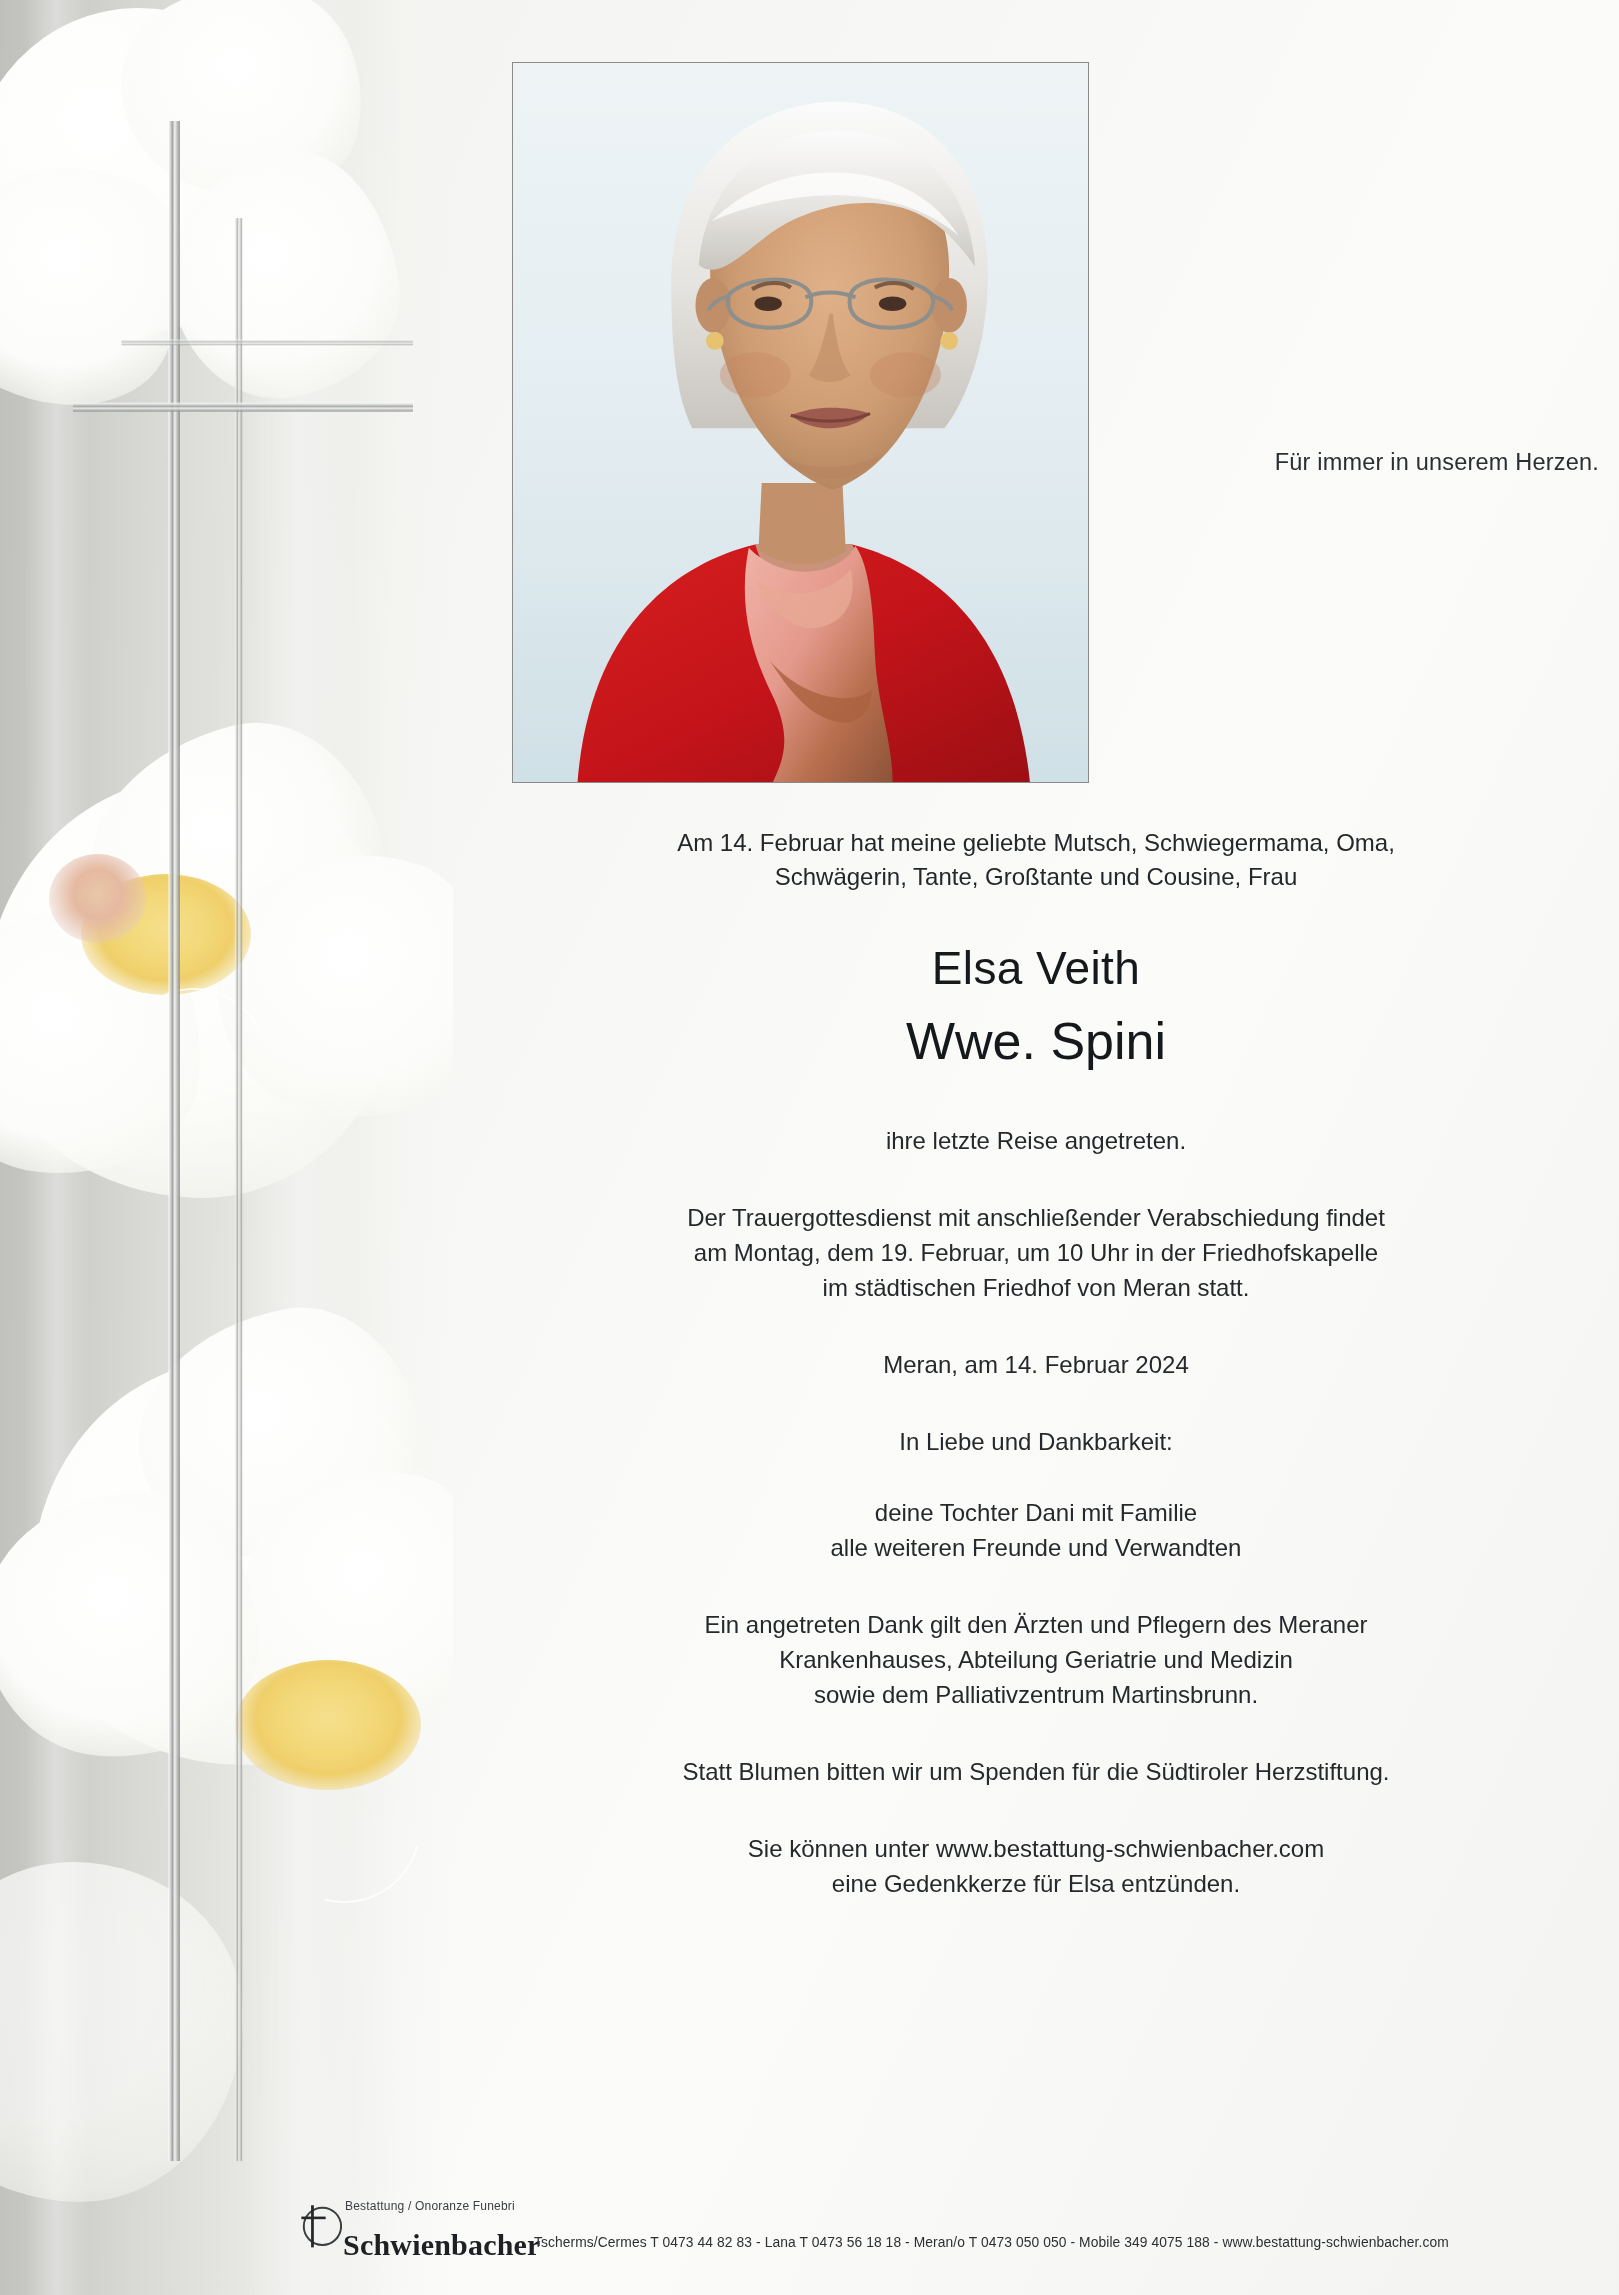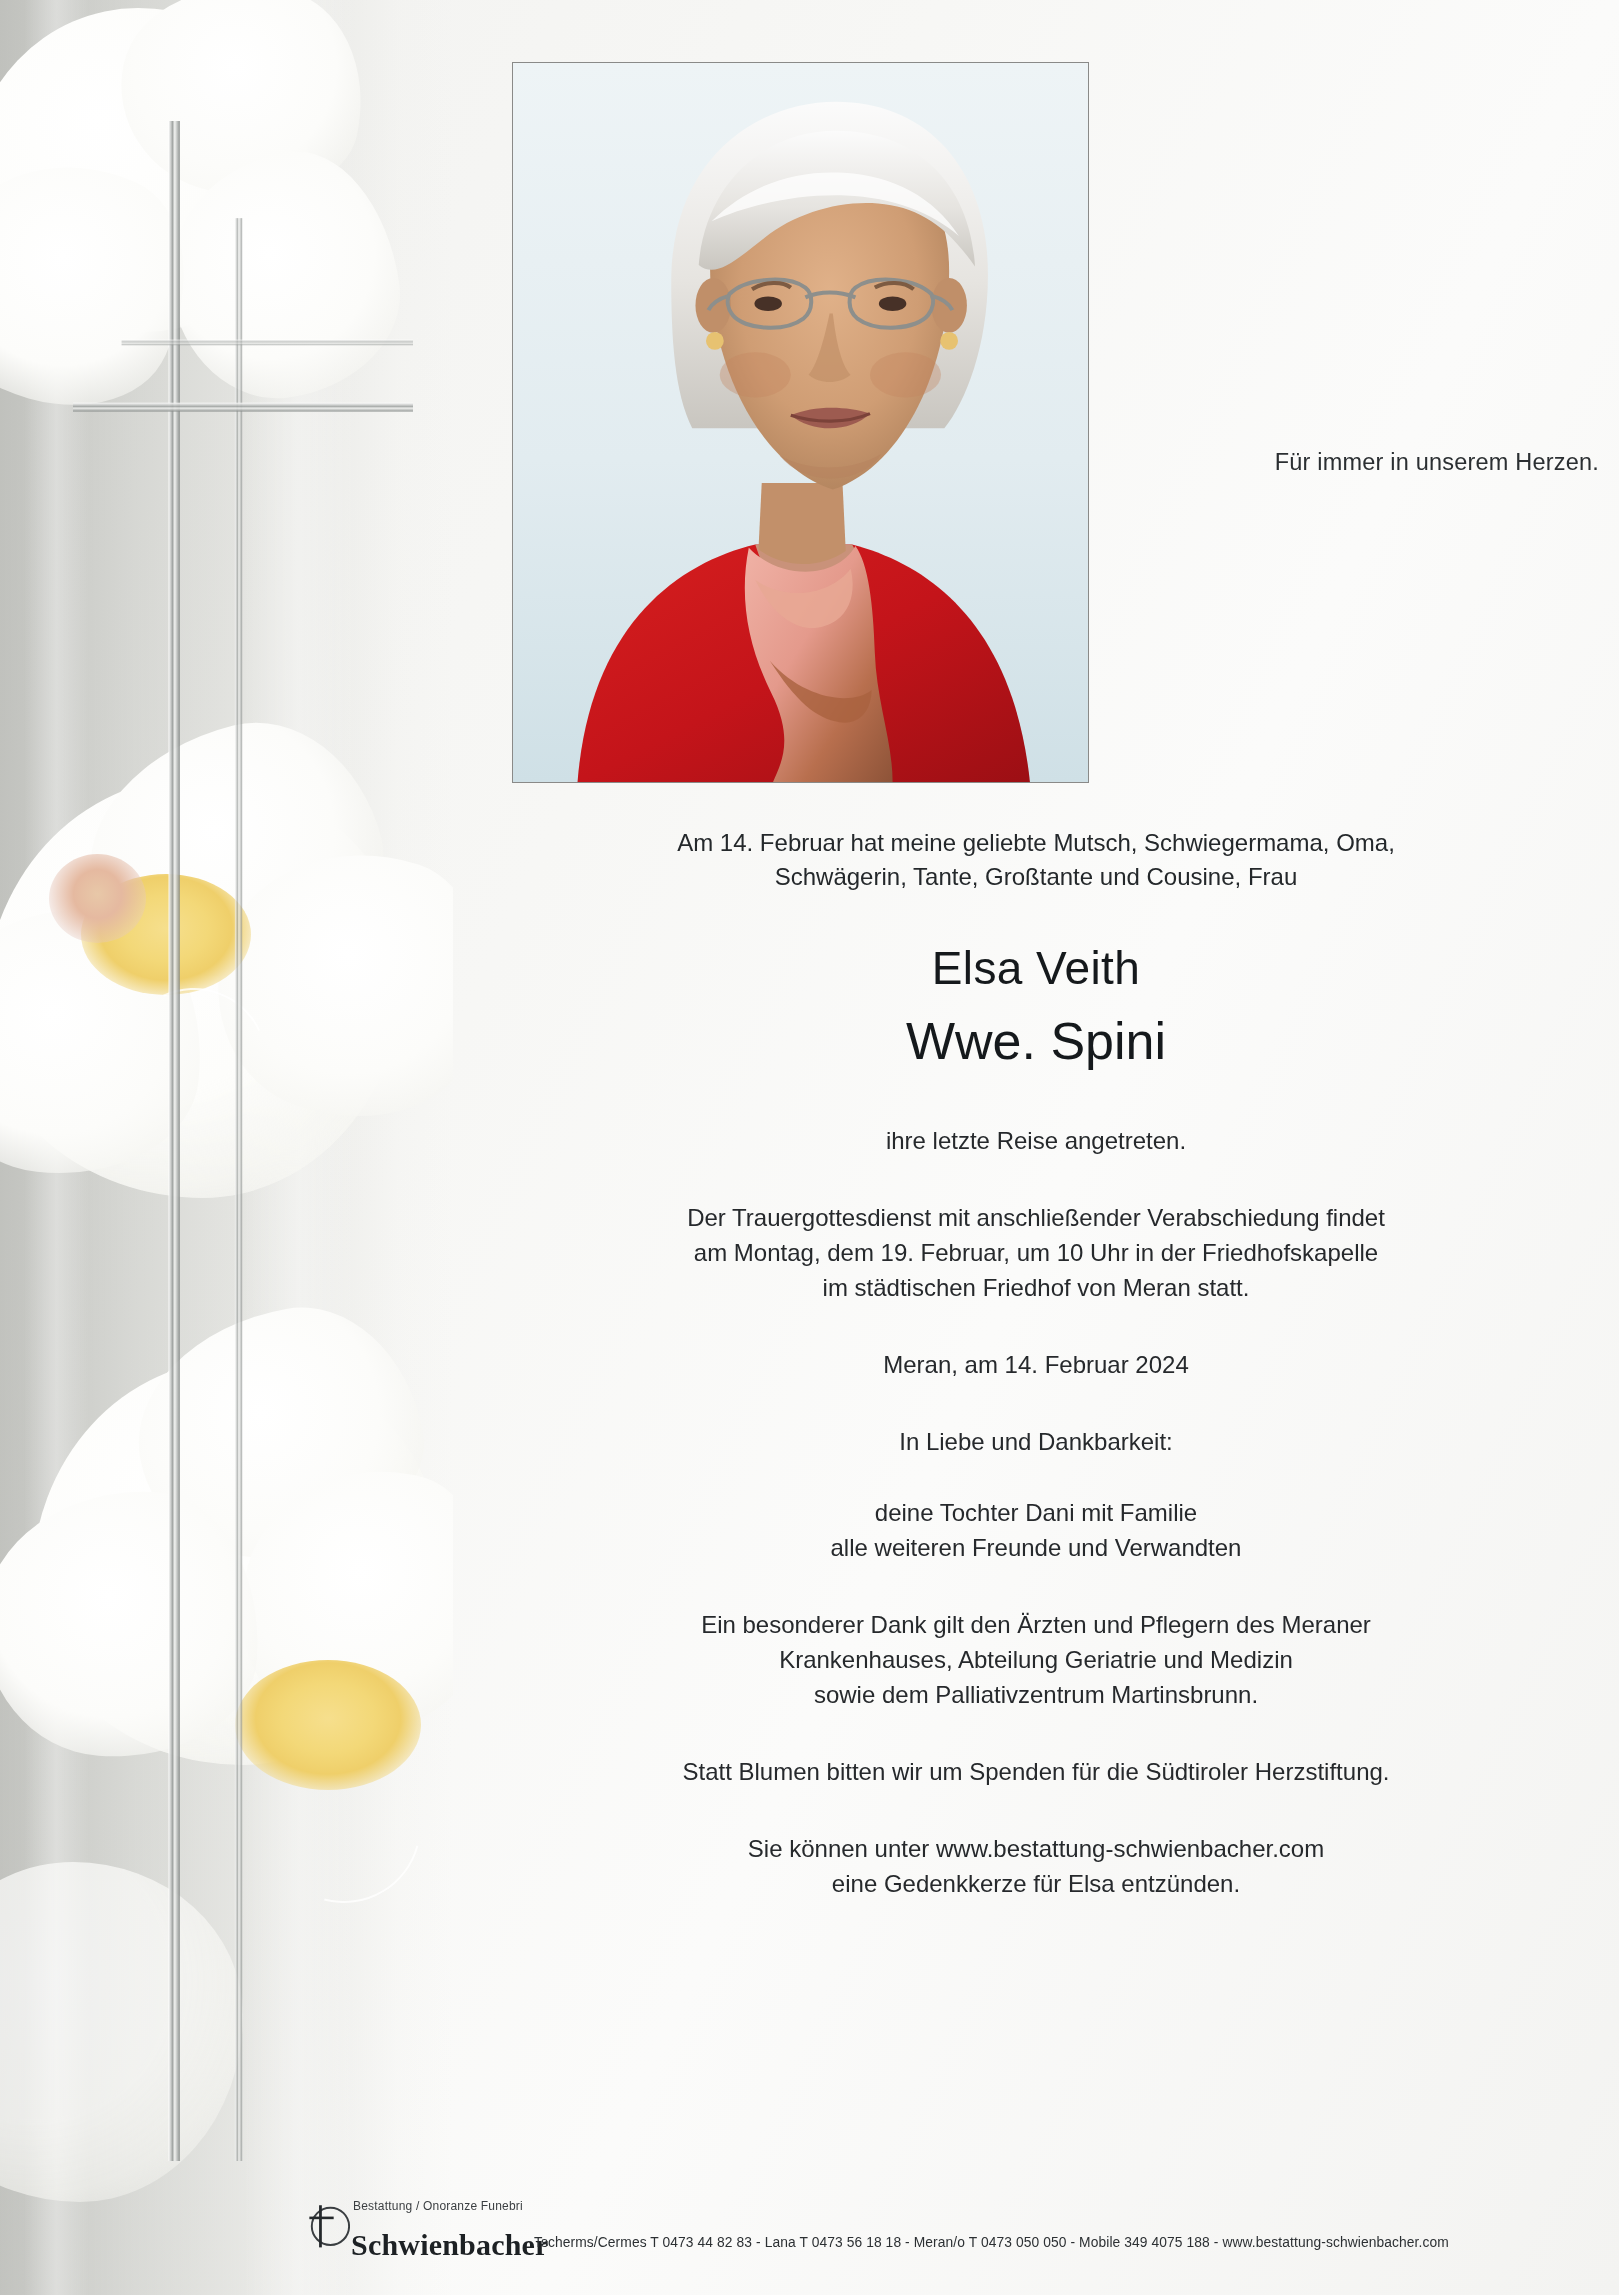--- a/index.html
+++ b/index.html
@@ -148,21 +148,21 @@
   
   .footer {
     position: absolute;
     left: 0;
     bottom: 18px;
     width: 1619px;
     height: 89px;
   }
   .logo {
     position: absolute;
-    left: 306px;
+    left: 298px;
     bottom: 19.4px;
     width: 235px;
     height: 62px;
   }
   .logo .logo-top {
     position: absolute;
     left: 47px; top: 3.2px;
     font-size: 12px;
     color: #3b3f42;
     letter-spacing: 0.2px;
@@ -351,21 +351,21 @@
       <p class="para">Meran, am 14. Februar 2024</p>
 
       <p class="para tight">In Liebe und Dankbarkeit:</p>
 
       <p class="para">
         <span>deine Tochter Dani mit Familie</span><br>
         <span>alle weiteren Freunde und Verwandten</span>
       </p>
 
       <p class="para">
-        <span>Ein besonderer Dank gilt den Ärzten und Pflegern des Meraner</span><br>
+        <span>Ein angetreten Dank gilt den Ärzten und Pflegern des Meraner</span><br>
         <span>Krankenhauses, Abteilung Geriatrie und Medizin</span><br>
         <span>sowie dem Palliativzentrum Martinsbrunn.</span>
       </p>
 
       <p class="para">Statt Blumen bitten wir um Spenden für die Südtiroler Herzstiftung.</p>
 
       <p class="para">
         <span>Sie können unter www.bestattung-schwienbacher.com</span><br>
         <span>eine Gedenkkerze für Elsa entzünden.</span>
       </p>

